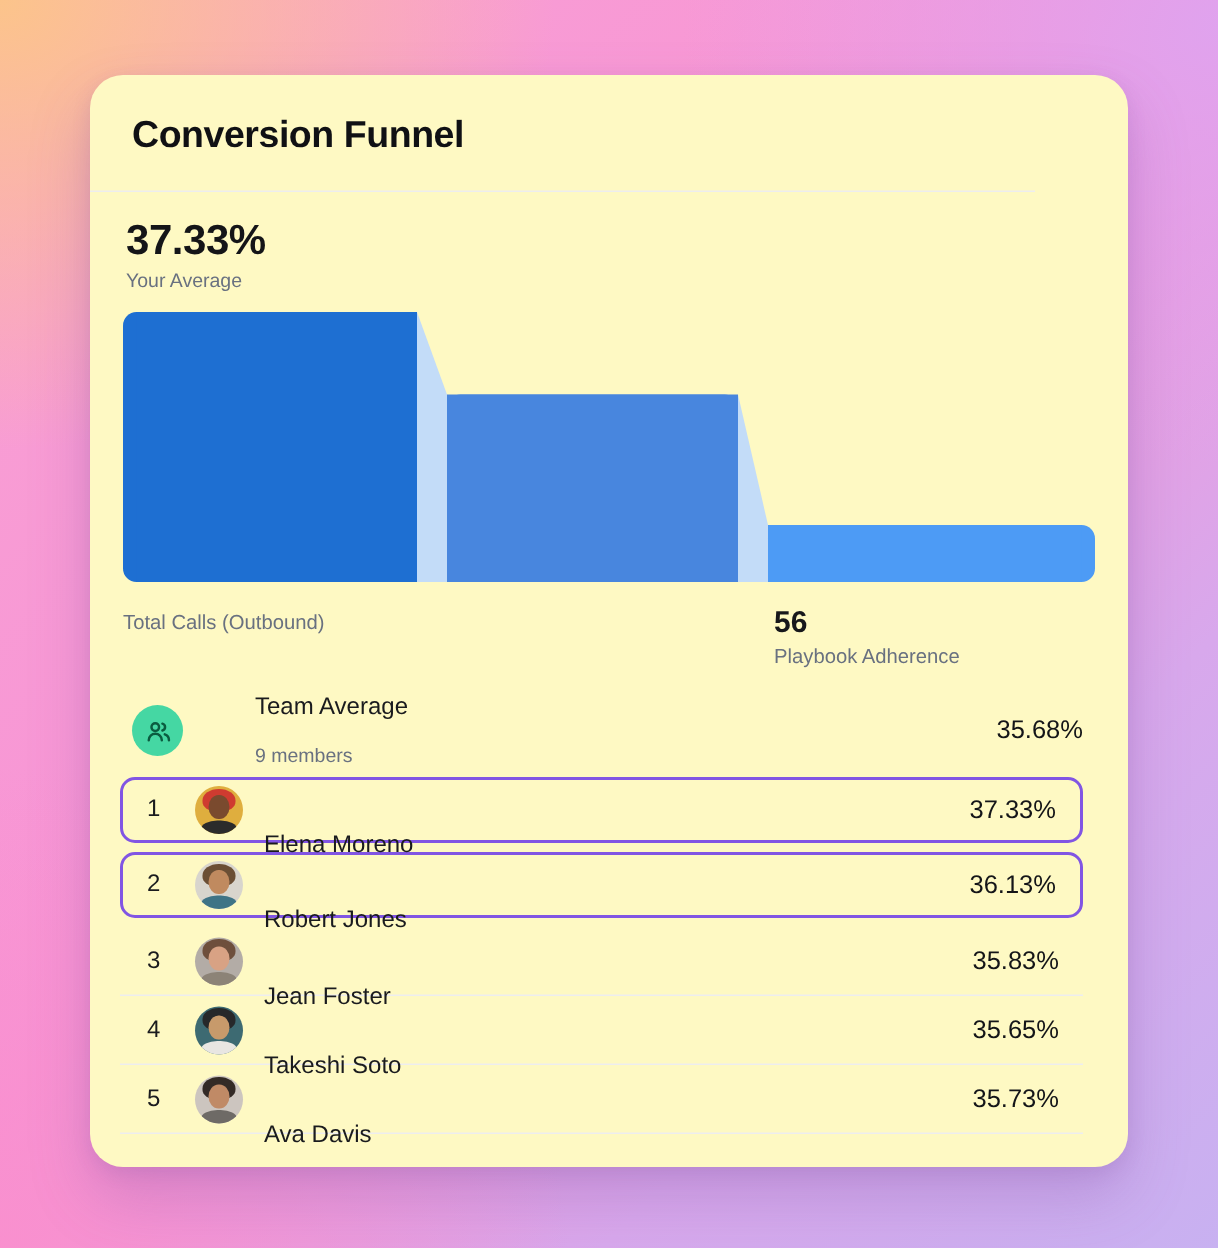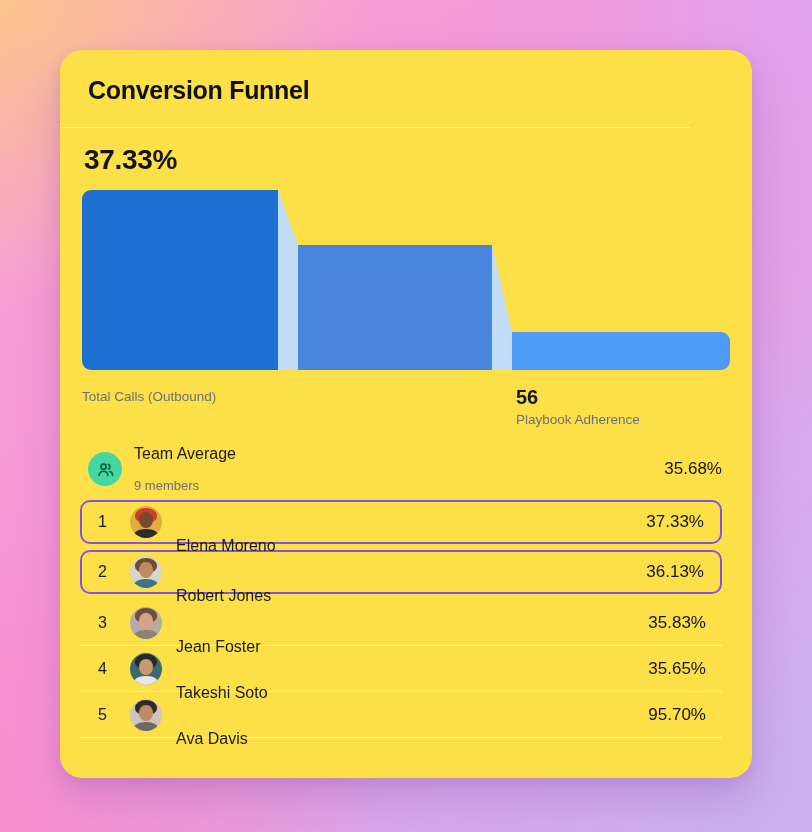--- a/index.html
+++ b/index.html
@@ -7,39 +7,39 @@
   body {
     font-family:"Liberation Sans", sans-serif;
     background:
       radial-gradient(95% 75% at 0% 0%, rgba(252,198,135,.95), rgba(252,198,135,0) 48%),
       radial-gradient(80% 65% at 100% 2%, rgba(222,164,240,.9), rgba(222,164,240,0) 55%),
       radial-gradient(85% 70% at 0% 100%, rgba(250,143,205,.9), rgba(250,143,205,0) 55%),
       linear-gradient(135deg, #f9a2d3 0%, #f794d6 45%, #d8a8ec 75%, #c8b1f1 100%);
   }
   .card {
     position:absolute; left:60px; top:50px; width:692px; height:728px;
-    background:#fde047; border-radius:22px;
+    background:#fef9c3; border-radius:22px;
     box-shadow:0 20px 40px rgba(130,80,160,.28), 0 4px 12px rgba(130,80,160,.15);
   }
   .card-title {
     padding:26px 28px 0 28px;
     font-size:25px; font-weight:700; color:#101114; letter-spacing:-.3px;
   }
   .header-divider { margin-top:22px; height:1px; width:630px; background:#ededef; }
   .summary { margin:16px 28px 0 24px; }
   .summary-value { font-size:28px; font-weight:700; color:#141518; letter-spacing:-.3px; }
   .summary-label { margin-top:3px; font-size:13px; color:#697180; }
   .funnel-wrap { margin:14px 22px 0 22px; width:648px; height:180px; }
   .funnel-wrap svg { display:block; width:648px; height:180px; }
   .stage-labels { position:relative; margin:16px 22px 0 22px; height:46px; }
   .stage { position:absolute; top:0; }
   .stage-value { font-size:20px; font-weight:700; color:#17181b; }
   .stage-name { margin-top:3px; font-size:13.5px; color:#697180; }
   .leaderboard { margin:12px 30px 0 20px; }
-  .team-row { display:flex; align-items:center; height:50px; padding-left:8px; }
+  .team-row { display:flex; align-items:center; height:50px; padding-left:8px;gap:36px; }
   .team-icon {
     width:34px; height:34px; border-radius:50%; background:#45d7a3;
     display:flex; align-items:center; justify-content:center; flex:0 0 auto;
   }
   .team-text { margin-left:12px; }
   .team-name { font-size:16px; color:#1a1b1e; }
   .team-sub { margin-top:15px; font-size:13px; color:#697180; }
   .row-value { margin-left:auto; font-size:17px; font-weight:400; color:#141518; }
   .lb-row { display:flex; align-items:center; height:46px; padding:0 16px 0 18px; border-bottom:1px solid #ededef; }
   .lb-row.highlighted {
@@ -59,20 +59,21 @@
 </head>
 <body>
 
 <div class="card">
 
   <div class="card-title">Conversion Funnel</div>
   <div class="header-divider"></div>
 
   <div class="summary">
     <div class="summary-value">37.33%</div>
+    <div class="summary-label">Your Average</div>
   </div>
 
   <div class="funnel-wrap">
     <svg xmlns="http://www.w3.org/2000/svg" viewBox="0 0 648 180">
         <rect x="0" y="0" width="196" height="180" rx="9" fill="#1e6fd2"></rect>
         <rect x="9" y="0" width="187" height="180" fill="#1e6fd2"></rect>
         <polygon points="196,0 216,55 216,180 196,180" fill="#c3dcf8"></polygon>
         <rect x="216" y="55" width="194" height="125" rx="9" fill="#4886de"></rect>
         <rect x="216" y="55" width="194" height="125" fill="#4886de"></rect>
         <polygon points="410,55 430,142 430,180 410,180" fill="#c3dcf8"></polygon>
@@ -154,17 +155,17 @@
     </div>
 
     <div class="lb-row">
       <div class="rank">5</div>
       <div class="avatar" style="--bg: #ccc5bf; --hair: #332a26; --skin: #c08a66; --shirt: #6e6a66;">
           <span class="hair"></span>
           <span class="face"></span>
           <span class="torso"></span>
         </div>
       <div class="member-name">Ava Davis</div>
-      <div class="row-value">95.70%</div>
+      <div class="row-value">35.73%</div>
     </div>
 
   </div>
 </div>
 
 </body></html>

